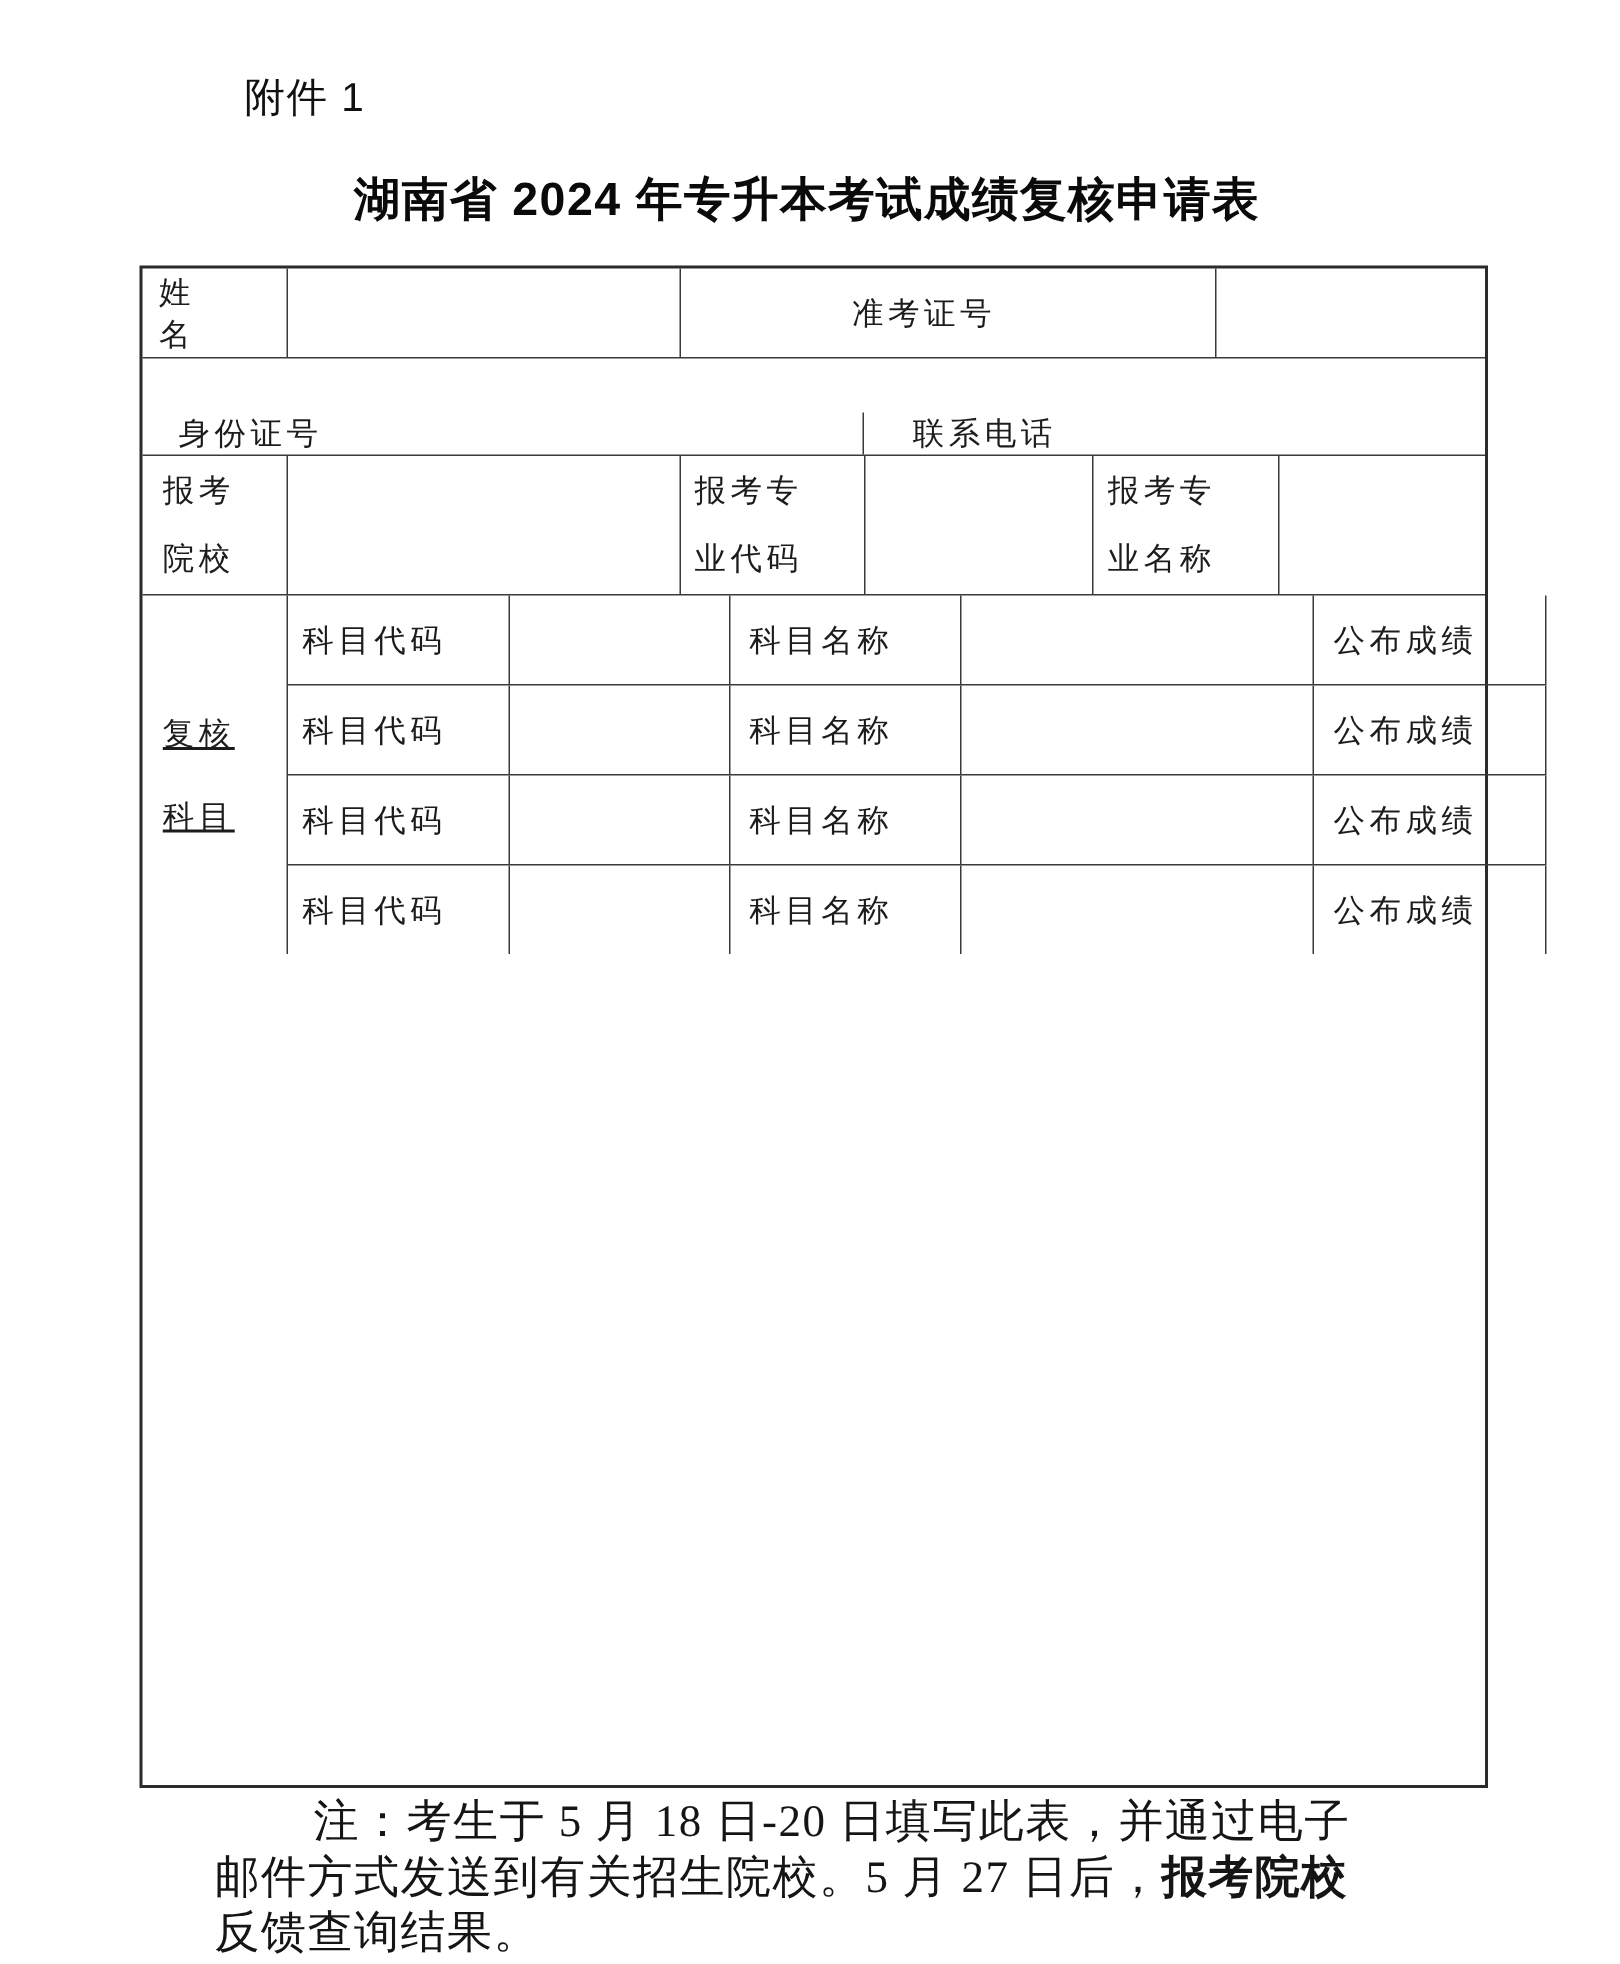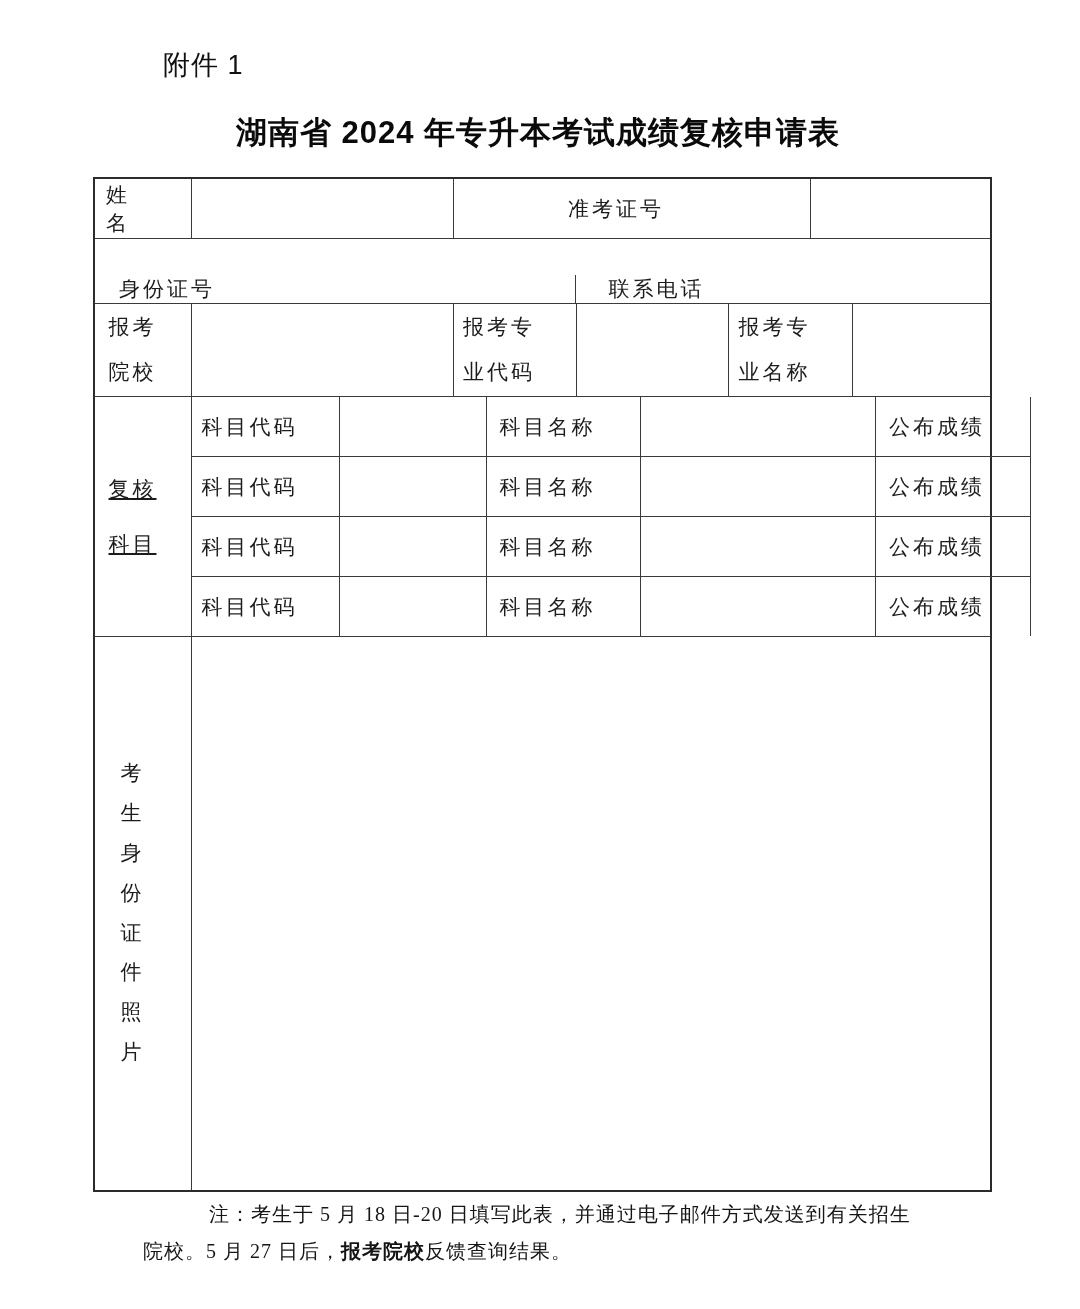--- a/index.html
+++ b/index.html
@@ -59,21 +59,21 @@
   .w115{width:115px;flex:0 0 115px;}
   .w122{width:122px;flex:0 0 122px;}
   .w203{width:203px;flex:0 0 203px;}
   .w123{width:123px;flex:0 0 123px;}
   .grow{flex:1;}
   .subcol{flex:1;display:flex;flex-direction:column;box-sizing:border-box;}
   .subrow{flex:1;display:flex;flex-direction:row;box-sizing:border-box;}
   .subrow + .subrow{border-top:1.5px solid #3a3a3a;}
   .note{
     position:absolute;left:143px;top:1196px;width:772px;
-    margin:0;font-size:20px;line-height:37px;
+    margin:0;font-size:30px;line-height:37px;
     text-indent:66px;color:#151515;letter-spacing:1px;
   }
   .note .bold{font-weight:700;}
 </style>
 </head>
 <body>
 
 <div class="attachment">附件 1</div>
 
 <h1 class="title">湖南省 2024 年专升本考试成绩复核申请表</h1>
@@ -143,23 +143,16 @@
         <div class="cell w115"></div>
         <div class="cell w122">科目名称</div>
         <div class="cell w203"></div>
         <div class="cell w123">公布成绩</div>
         <div class="cell grow"></div>
       </div>
 
     </div>
   </div>
 
-  <div class="trow band5">
-    <div class="cell w64 ml photo-label">考 生
-身 份
-证 件
-照 片</div>
-    <div class="cell grow"></div>
-  </div>
 
 </div>
 
 <p class="note"><span>注：考生于 5 月 18 日-20 日填写此表，并通过电子邮件方式发送到有关招生院校。5 月 27 日后，</span><span class="bold">报考院校</span><span>反馈查询结果。</span></p>
 
 </body></html>

